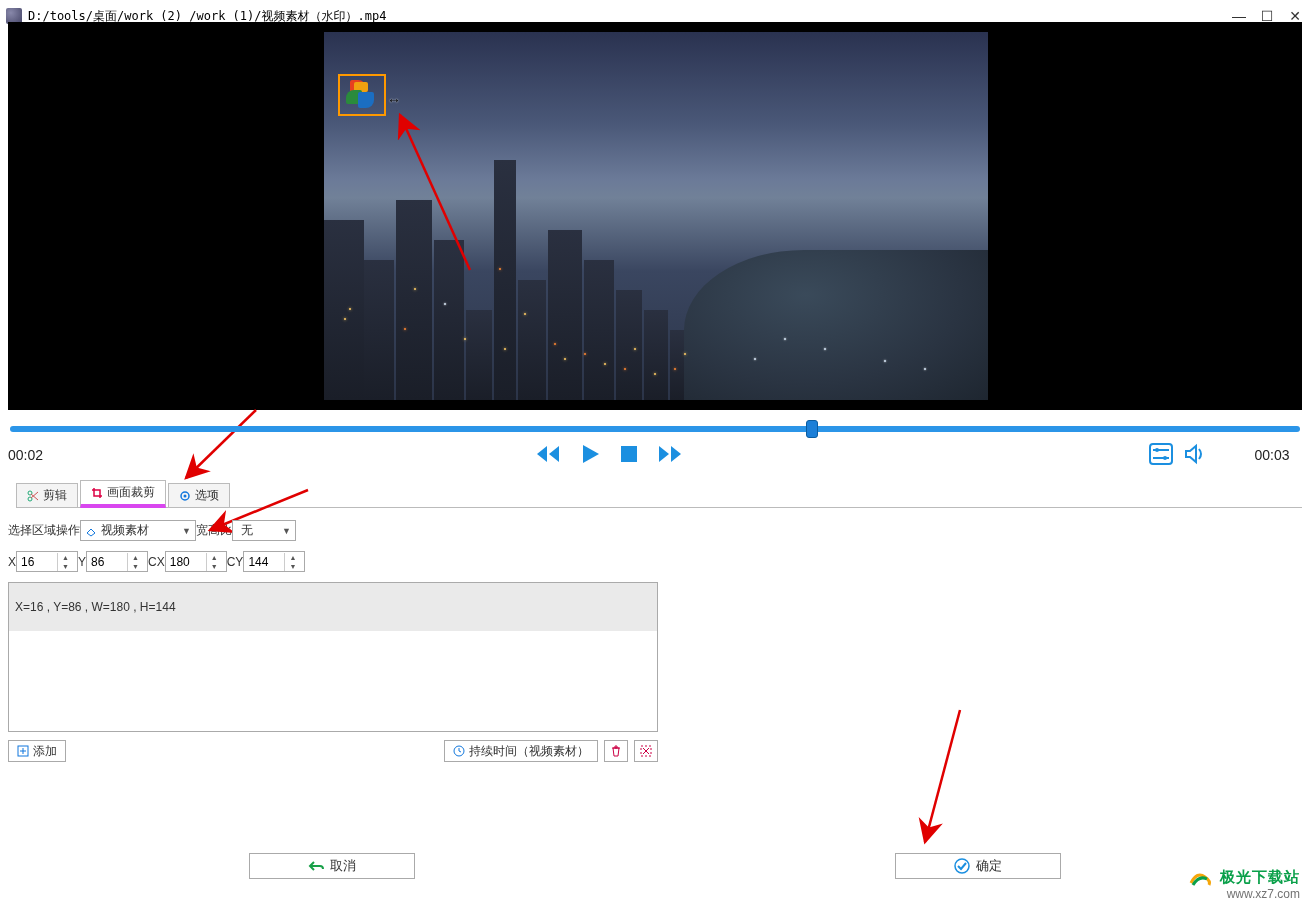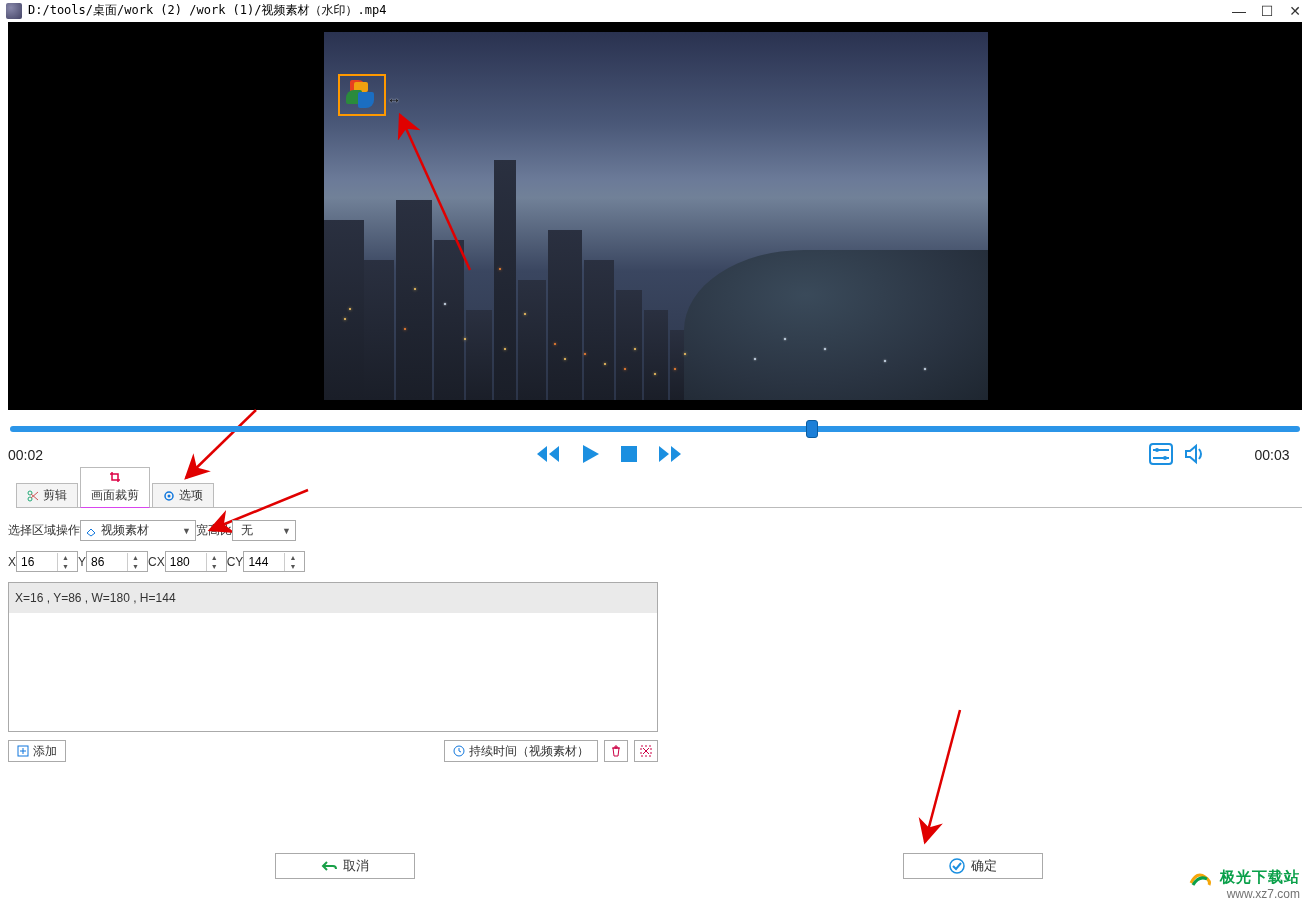--- a/index.html
+++ b/index.html
@@ -1,19 +1,19 @@
 <!DOCTYPE html>
 <html><head>
 <meta charset="utf-8">
 <style>
 * { box-sizing: border-box; margin: 0; padding: 0; }
 body { font-family: "Microsoft YaHei", SimSun, Arial, sans-serif; font-size: 12px; background: #fff; color: #333; width: 1310px; height: 905px; overflow: hidden; position: relative; }
 
 
-.titlebar { display: flex; align-items: center; height: 22px; padding: 8px 6px; background: #fff; border-bottom: 1px solid #fff; }
+.titlebar { display: flex; align-items: flex-start; height: 22px; padding: 8px 6px; background: #fff; border-bottom: 1px solid #fff; }
 .titlebar .app-icon { width: 16px; height: 16px; margin-right: 6px; background: radial-gradient(circle at 30% 30%, #88a, #446); border-radius: 2px; }
 .titlebar .title { font-family: "SimSun", monospace; font-size: 12px; color: #000; }
 .titlebar .win-controls { margin-left: auto; display: flex; gap: 10px; font-size: 14px; color: #333; }
 .titlebar .win-controls span { cursor: pointer; width: 18px; text-align: center; }
 
 
 .video-area { position: relative; margin: 0 8px; height: 388px; background: #000; }
 .video-frame { position: absolute; left: 316px; top: 10px; width: 664px; height: 368px; overflow: hidden; }
 .sky { position: absolute; inset: 0; background: linear-gradient(to bottom, #2a3250 0%, #4a5878 25%, #6b7a98 40%, #718198 45%, #3a4660 65%, #2b3448 100%); }
 .city { position: absolute; left: 0; right: 0; bottom: 0; height: 55%; }
@@ -50,45 +50,45 @@
 .time-label { font-size: 14px; color: #222; min-width: 60px; }
 .spacer { flex: 1; }
 .play-controls { display: flex; gap: 18px; align-items: center; margin: 0 auto; }
 .pc-btn { color: #1b8fe0; cursor: pointer; }
 .right-icons { display: flex; gap: 10px; align-items: center; margin-right: 12px; }
 .r-icon { color: #1b8fe0; cursor: pointer; }
 
 
 .tabs-row { display: flex; align-items: flex-end; margin: 12px 8px 0 16px; border-bottom: 1px solid #bbb; height: 26px; }
 .tab { display: flex; align-items: center; gap: 4px; padding: 3px 10px; border: 1px solid #bbb; background: #f4f4f4; margin-right: 2px; font-size: 12px; cursor: pointer; position: relative; top: 1px; border-bottom: 1px solid #bbb; }
-.tab.active { background: #fff; border-bottom: 1px solid #d946ef; flex-direction: column; }
+.tab.active { background: #fff; border-bottom: 4px solid #d946ef; }
 .tab-icon { width: 12px; height: 12px; display: inline-flex; align-items: center; justify-content: center; }
 
 
 .panel { margin: 12px 8px 0 8px; }
 .prow { display: flex; align-items: center; margin-bottom: 10px; font-size: 12px; }
 .select { display: inline-flex; align-items: center; border: 1px solid #aaa; background: #fff; height: 21px; padding: 0 4px; position: relative; cursor: pointer; }
 .select .sel-text { padding: 0 4px; }
 .select .caret { margin-left: auto; font-size: 9px; color: #555; padding-left: 6px; }
 .sel-w1 { width: 116px; } .sel-w2 { width: 64px; }
 .num-input { display: inline-flex; align-items: center; border: 1px solid #aaa; width: 62px; height: 21px; background: #fff; }
 .num-input input { border: none; width: 40px; padding: 0 4px; font-size: 12px; outline: none; font-family: inherit; }
 .num-input .spinners { display: flex; flex-direction: column; width: 16px; border-left: 1px solid #ccc; }
 .num-input .spinners span { font-size: 7px; text-align: center; line-height: 9px; color: #555; cursor: pointer; }
 
 .list-box { border: 1px solid #aaa; width: 650px; height: 150px; background: #fff; }
-.list-row { background: #eaeaea; padding: 8px 6px; font-size: 12px; }
+.list-row { background: #eaeaea; padding: 17px 6px; font-size: 12px; }
 
 .list-buttons { display: flex; align-items: center; width: 650px; margin-top: 8px; gap: 6px; }
 .small-btn { display: inline-flex; align-items: center; gap: 4px; border: 1px solid #aaa; background: #fff; padding: 2px 8px; font-size: 12px; cursor: pointer; height: 22px; }
 .small-btn.icon-only { padding: 2px 4px; width: 24px; justify-content: center; }
 
 
 .bottom-buttons { position: absolute; left: 0; right: 0; bottom: 26px; display: flex; justify-content: center; gap: 480px; }
-.big-btn { display: inline-flex; align-items: center; justify-content: center; gap: 6px; border: 1px solid #aaa; background: #fff; width: 140px; height: 26px; font-size: 13px; cursor: pointer; margin-left: 8px; }
+.big-btn { display: inline-flex; align-items: center; justify-content: center; gap: 6px; border: 1px solid #aaa; background: #fff; width: 166px; height: 26px; font-size: 13px; cursor: pointer; }
 
 
 .footer-wm { position: absolute; right: 10px; bottom: 4px; text-align: right; }
 .footer-wm .l1 { font-size: 15px; font-weight: bold; color: #0aa04a; letter-spacing: 1px; }
 .footer-wm .l2 { font-size: 12px; color: #737373; }
 .footer-wm .swirl { display:inline-block; width:24px; height:18px; vertical-align: middle; margin-right: 2px; }
 </style>
 </head>
 <body>
 

